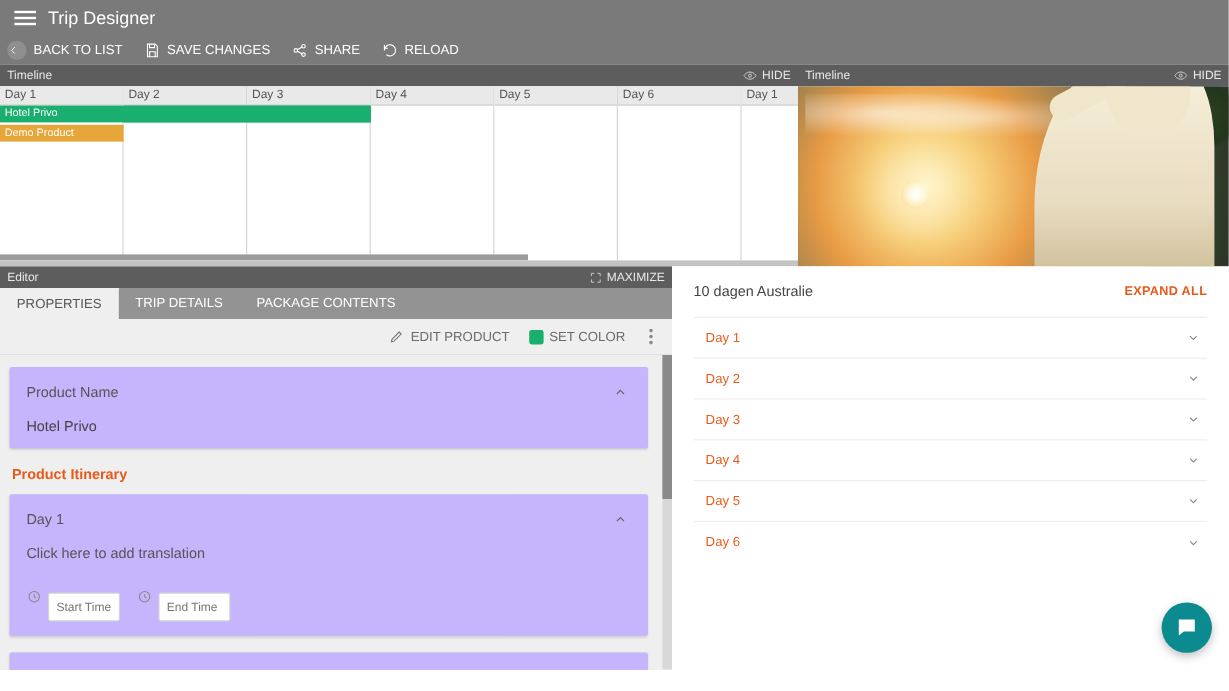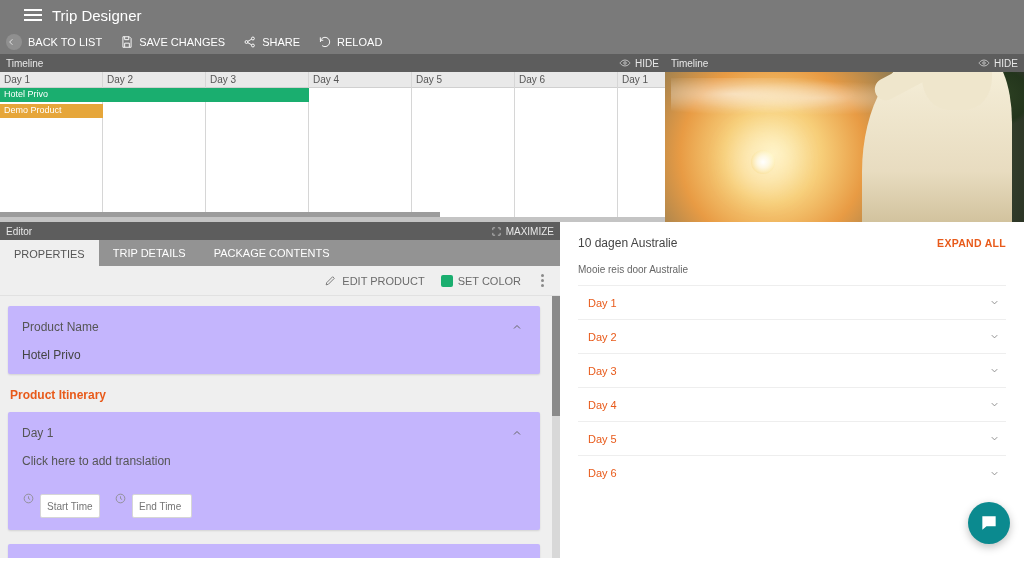--- a/index.html
+++ b/index.html
@@ -1,18 +1,18 @@
 <!DOCTYPE html>
 <html><head>
 <meta charset="utf-8">
 <style>
   * { box-sizing: border-box; margin: 0; padding: 0; }
   html, body { width: 1024px; height: 576px; font-family: Arial, Helvetica, sans-serif; overflow: hidden; background:#fff; }
   
-  .appbar { height: 30px; background:#7a7a7a; display:flex; align-items:center; padding:0 24px; color:#fff; }
+  .appbar { height: 30px; background:#7a7a7a; display:flex; align-items:center; padding:0 12px; color:#fff; }
   .hamburger { width:18px; display:flex; flex-direction:column; gap:3px; margin-right:10px; cursor:pointer;}
   .hamburger span { height:2px; background:#fff; width:100%; }
   .app-title { font-size:15px; font-weight:500; }
   
   .actionrow { height:24px; background:#7a7a7a; display:flex; align-items:center; padding:0 6px; color:#fff; font-size:11px;text-align:center;}
   .circ { width:16px; height:16px; border-radius:50%; background:#8f8f8f; display:inline-flex; align-items:center; justify-content:center; margin-right:6px; font-size:10px;}
   .act { display:flex; align-items:center; margin-right:18px; cursor:pointer; }
   .act svg { width:14px; height:14px; fill:none; stroke:#fff; stroke-width:1.6; margin-right:5px;}
   
   .panelhdr { height:18px; background:#5d5d5d; color:#e8e8e8; font-size:10px; display:flex; align-items:center; padding:0 6px; justify-content:space-between;}
@@ -304,21 +304,20 @@
         </div>
       </div>
     </div>
   </div>
 
   <div class="ov-detail">
     <div class="ov-title-row">
       <span class="ov-title">10 dagen Australie</span>
       <span class="expand">EXPAND ALL</span>
     </div>
-    <div class="ov-sub">Mooie reis door Australie</div>
     <div class="acc">
       <div class="acc-item">
           <span>Day 1</span>
           <svg viewBox="0 0 24 24">
             <path d="M6 9l6 6 6-6"></path>
           </svg>
         </div>
       <div class="acc-item">
           <span>Day 2</span>
           <svg viewBox="0 0 24 24">

